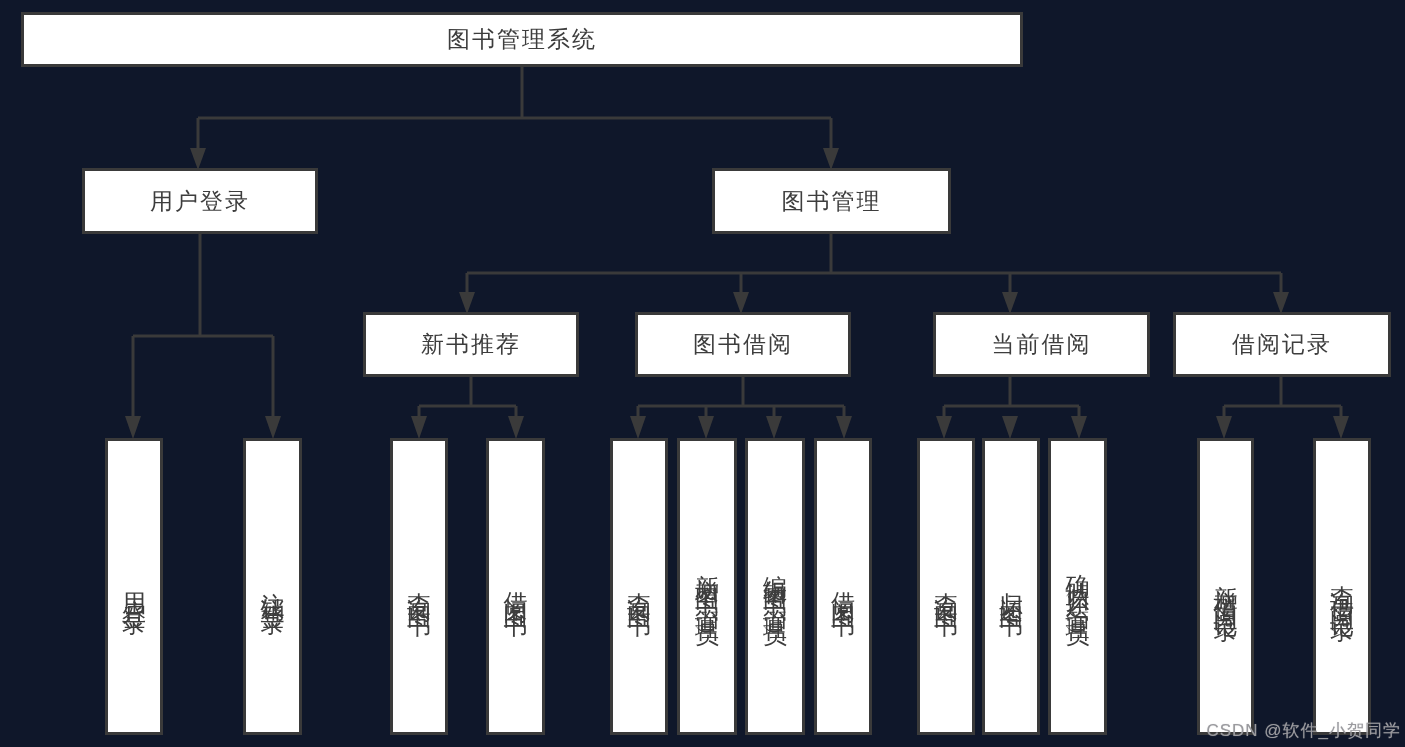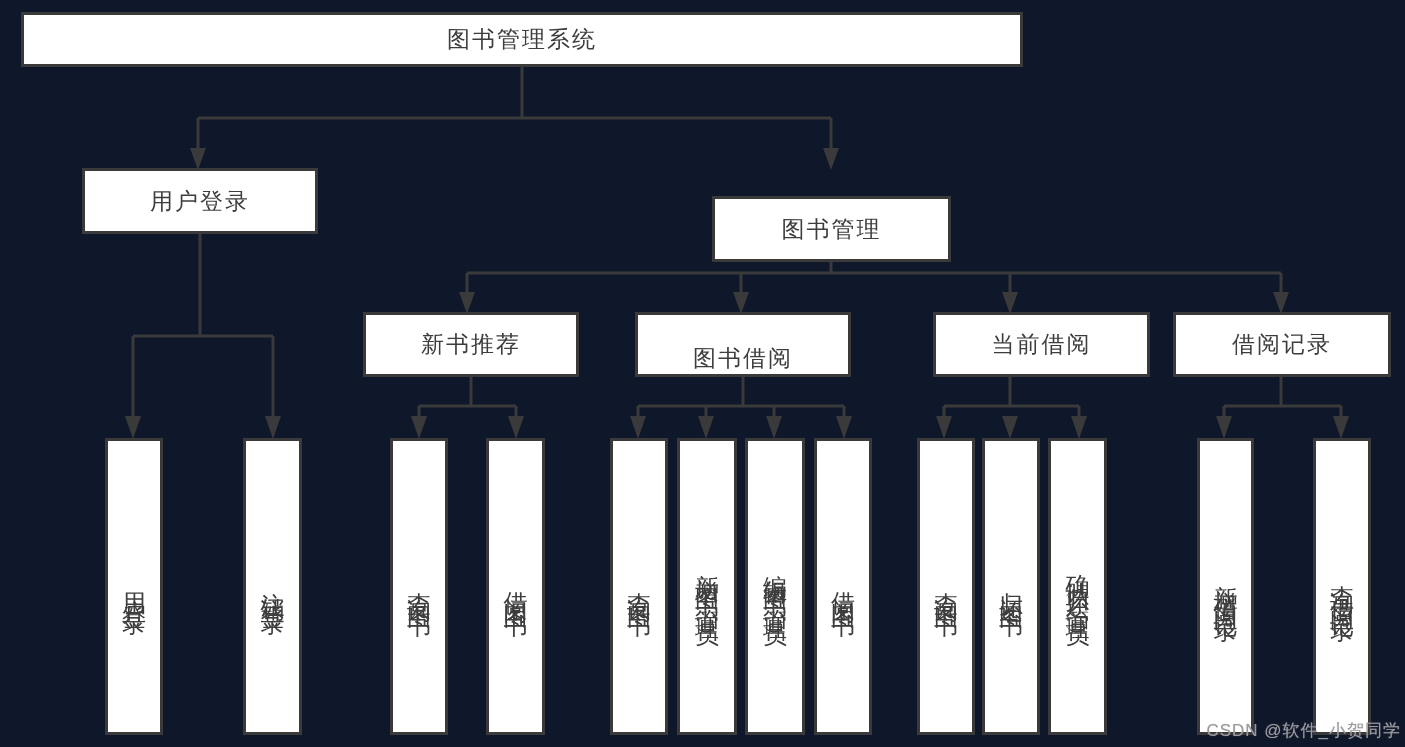--- a/index.html
+++ b/index.html
@@ -42,23 +42,23 @@
   .vbox .vtext {
     writing-mode: vertical-rl;
     text-orientation: mixed;
     letter-spacing: 7px;
     line-height: 1;
     white-space: nowrap;
   }
   
   .n-root      { left: 21px;   top: 12px;  width: 1002px; height: 55px; }
   .n-l2-a      { left: 82px;   top: 168px; width: 236px;  height: 66px; }
-  .n-l2-b      { left: 712px;  top: 168px; width: 239px;  height: 66px; margin-top: 28px; }
+  .n-l2-b      { left: 712px;  top: 168px; width: 239px;  height: 66px; }
   .n-l3-a      { left: 363px;  top: 312px; width: 216px;  height: 65px; justify-content: center; }
-  .n-l3-b      { left: 635px;  top: 312px; width: 216px;  height: 65px; align-items: flex-end; }
+  .n-l3-b      { left: 635px;  top: 312px; width: 216px;  height: 65px; }
   .n-l3-c      { left: 897px;  top: 312px; width: 217px;  height: 65px; margin-left: 36px; }
   .n-l3-d      { left: 1173px; top: 312px; width: 218px;  height: 65px; text-align: right; }
   .leaf        { top: 438px; height: 297px; }
   .n-user-0    { left: 105px;  width: 58px; }
   .n-user-1    { left: 243px;  width: 59px; }
   .n-rec-0     { left: 390px;  width: 58px; }
   .n-rec-1     { left: 486px;  width: 59px; }
   .n-bor-0     { left: 610px;  width: 58px; }
   .n-bor-1     { left: 677px;  width: 60px; }
   .n-bor-2     { left: 745px;  width: 60px; }

